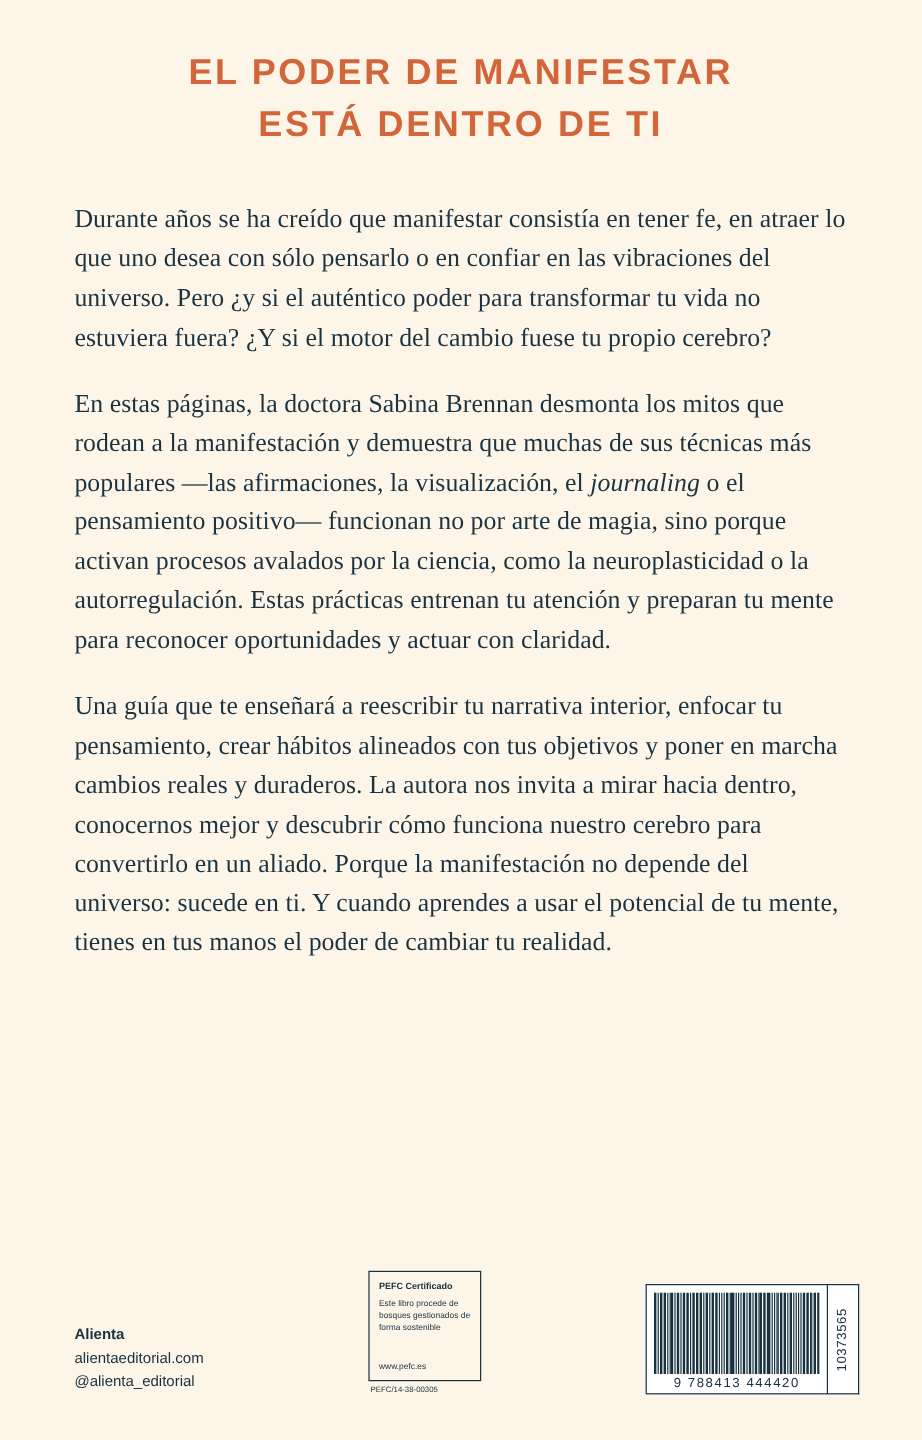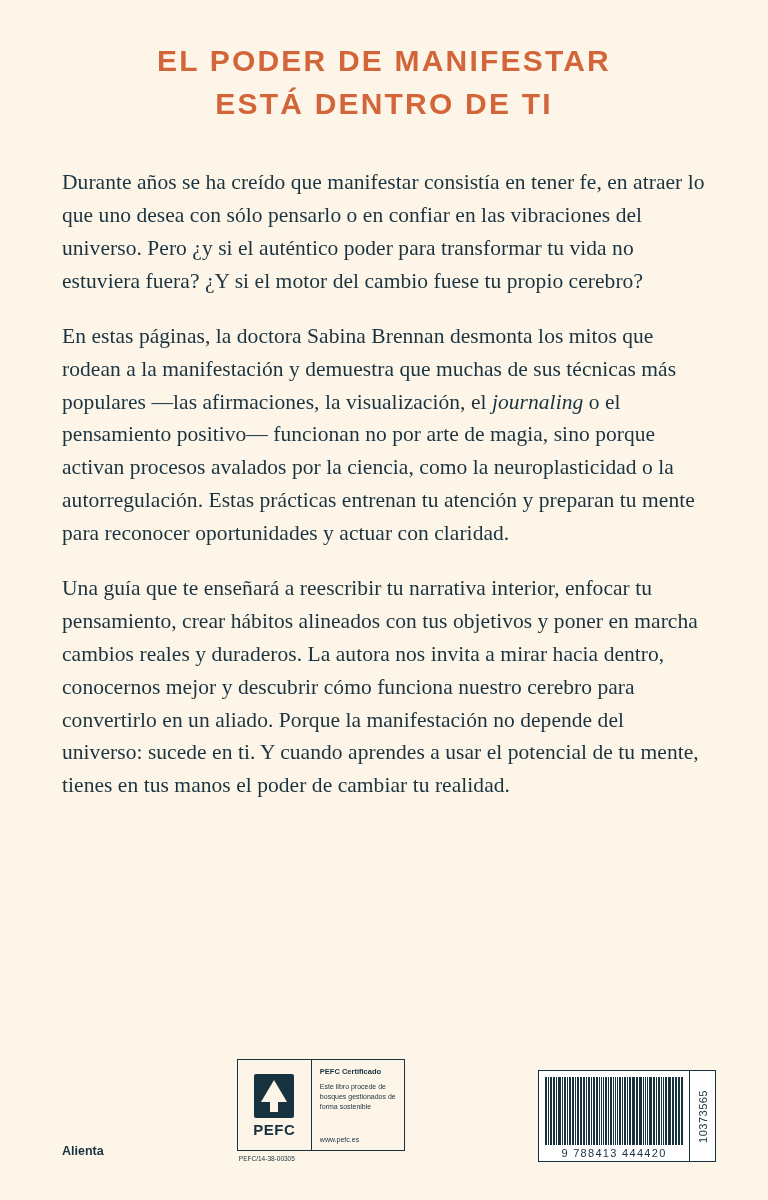--- a/index.html
+++ b/index.html
@@ -234,28 +234,26 @@
   <div class="body-copy">
     <p>Durante años se ha creído que manifestar consistía en tener fe, en atraer lo que uno desea con sólo pensarlo o en confiar en las vibraciones del universo. Pero ¿y si el auténtico poder para transformar tu vida no estuviera fuera? ¿Y si el motor del cambio fuese tu propio cerebro?</p>
     <p><span>En estas páginas, la doctora Sabina Brennan desmonta los mitos que rodean a la manifestación y demuestra que muchas de sus técnicas más populares —las afirmaciones, la visualización, el </span><em>journaling</em><span> o el pensamiento positivo— funcionan no por arte de magia, sino porque activan procesos avalados por la ciencia, como la neuroplasticidad o la autorregulación. Estas prácticas entrenan tu atención y preparan tu mente para reconocer oportunidades y actuar con claridad.</span></p>
     <p>Una guía que te enseñará a reescribir tu narrativa interior, enfocar tu pensamiento, crear hábitos alineados con tus objetivos y poner en marcha cambios reales y duraderos. La autora nos invita a mirar hacia dentro, conocernos mejor y descubrir cómo funciona nuestro cerebro para convertirlo en un aliado. Porque la manifestación no depende del universo: sucede en ti. Y cuando aprendes a usar el potencial de tu mente, tienes en tus manos el poder de cambiar tu realidad.</p>
   </div>
 
   <div class="footer">
 
     <div class="imprint">
       <div class="strong">Alienta</div>
+      <div>alientaeditorial.com</div>
+      <div>@alienta_editorial</div>
     </div>
 
     <div class="pefc-wrap">
       <div class="pefc">
-        <div class="pefc-logo">
-          <div class="pefc-tree"></div>
-          <div class="pefc-word">PEFC</div>
-        </div>
         <div class="pefc-text">
           <div>
             <div class="t-title">PEFC Certificado</div>
             <div class="t-body">Este libro procede de bosques gestionados de forma sostenible</div>
           </div>
           <div class="t-url">www.pefc.es</div>
         </div>
       </div>
       <div class="pefc-bottom">
         <span>PEFC/14-38-00305</span>

